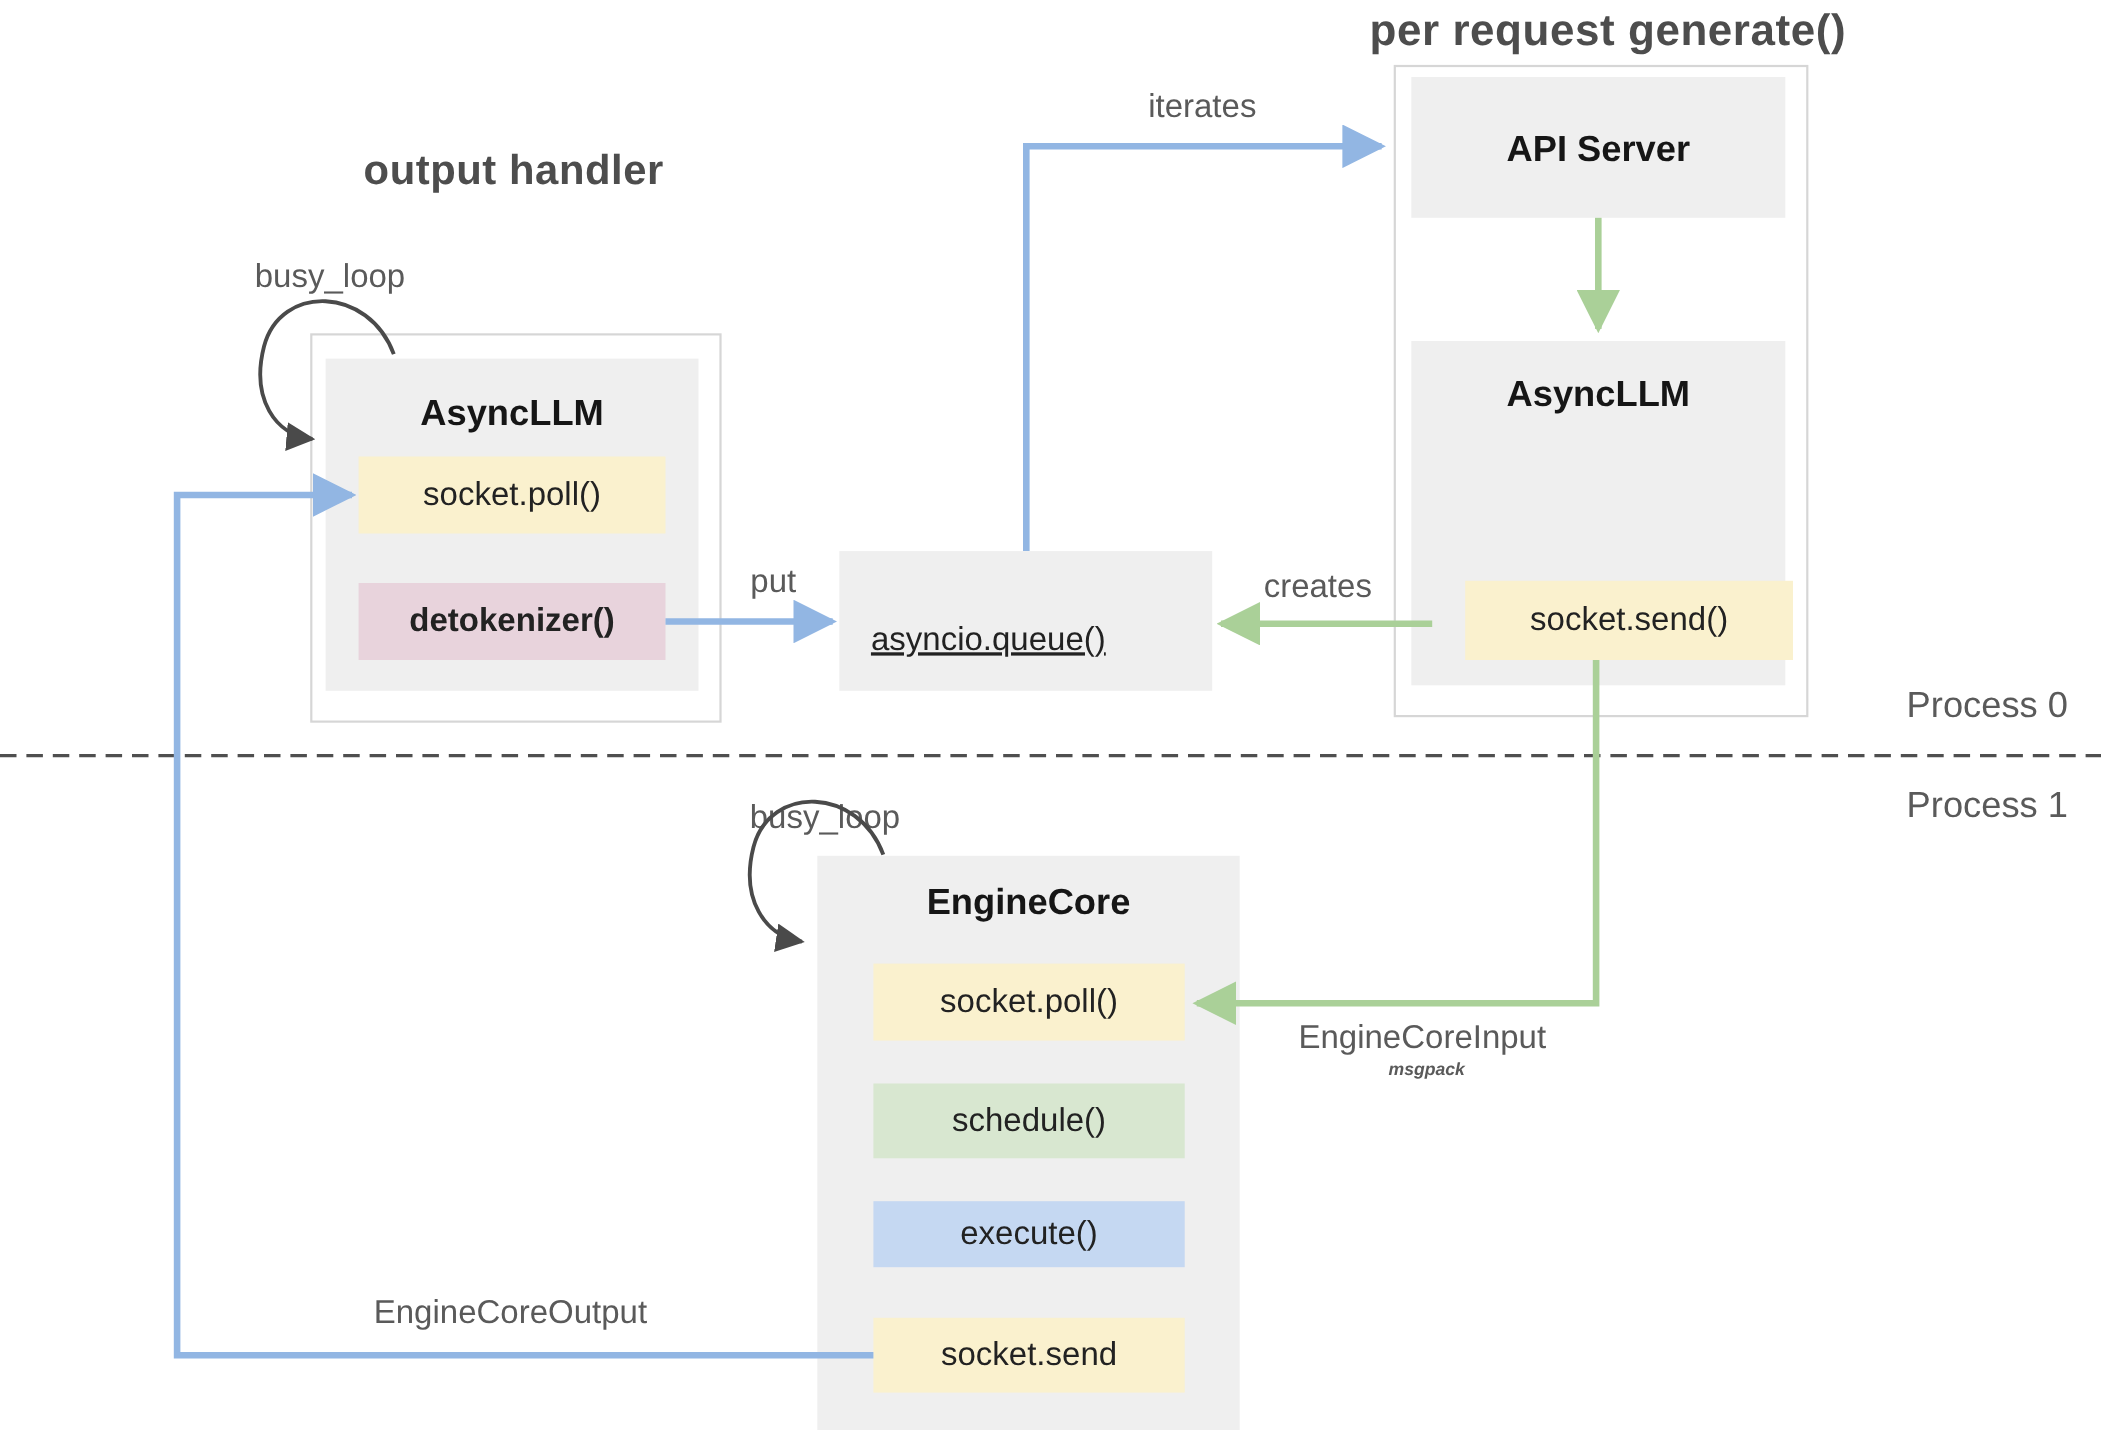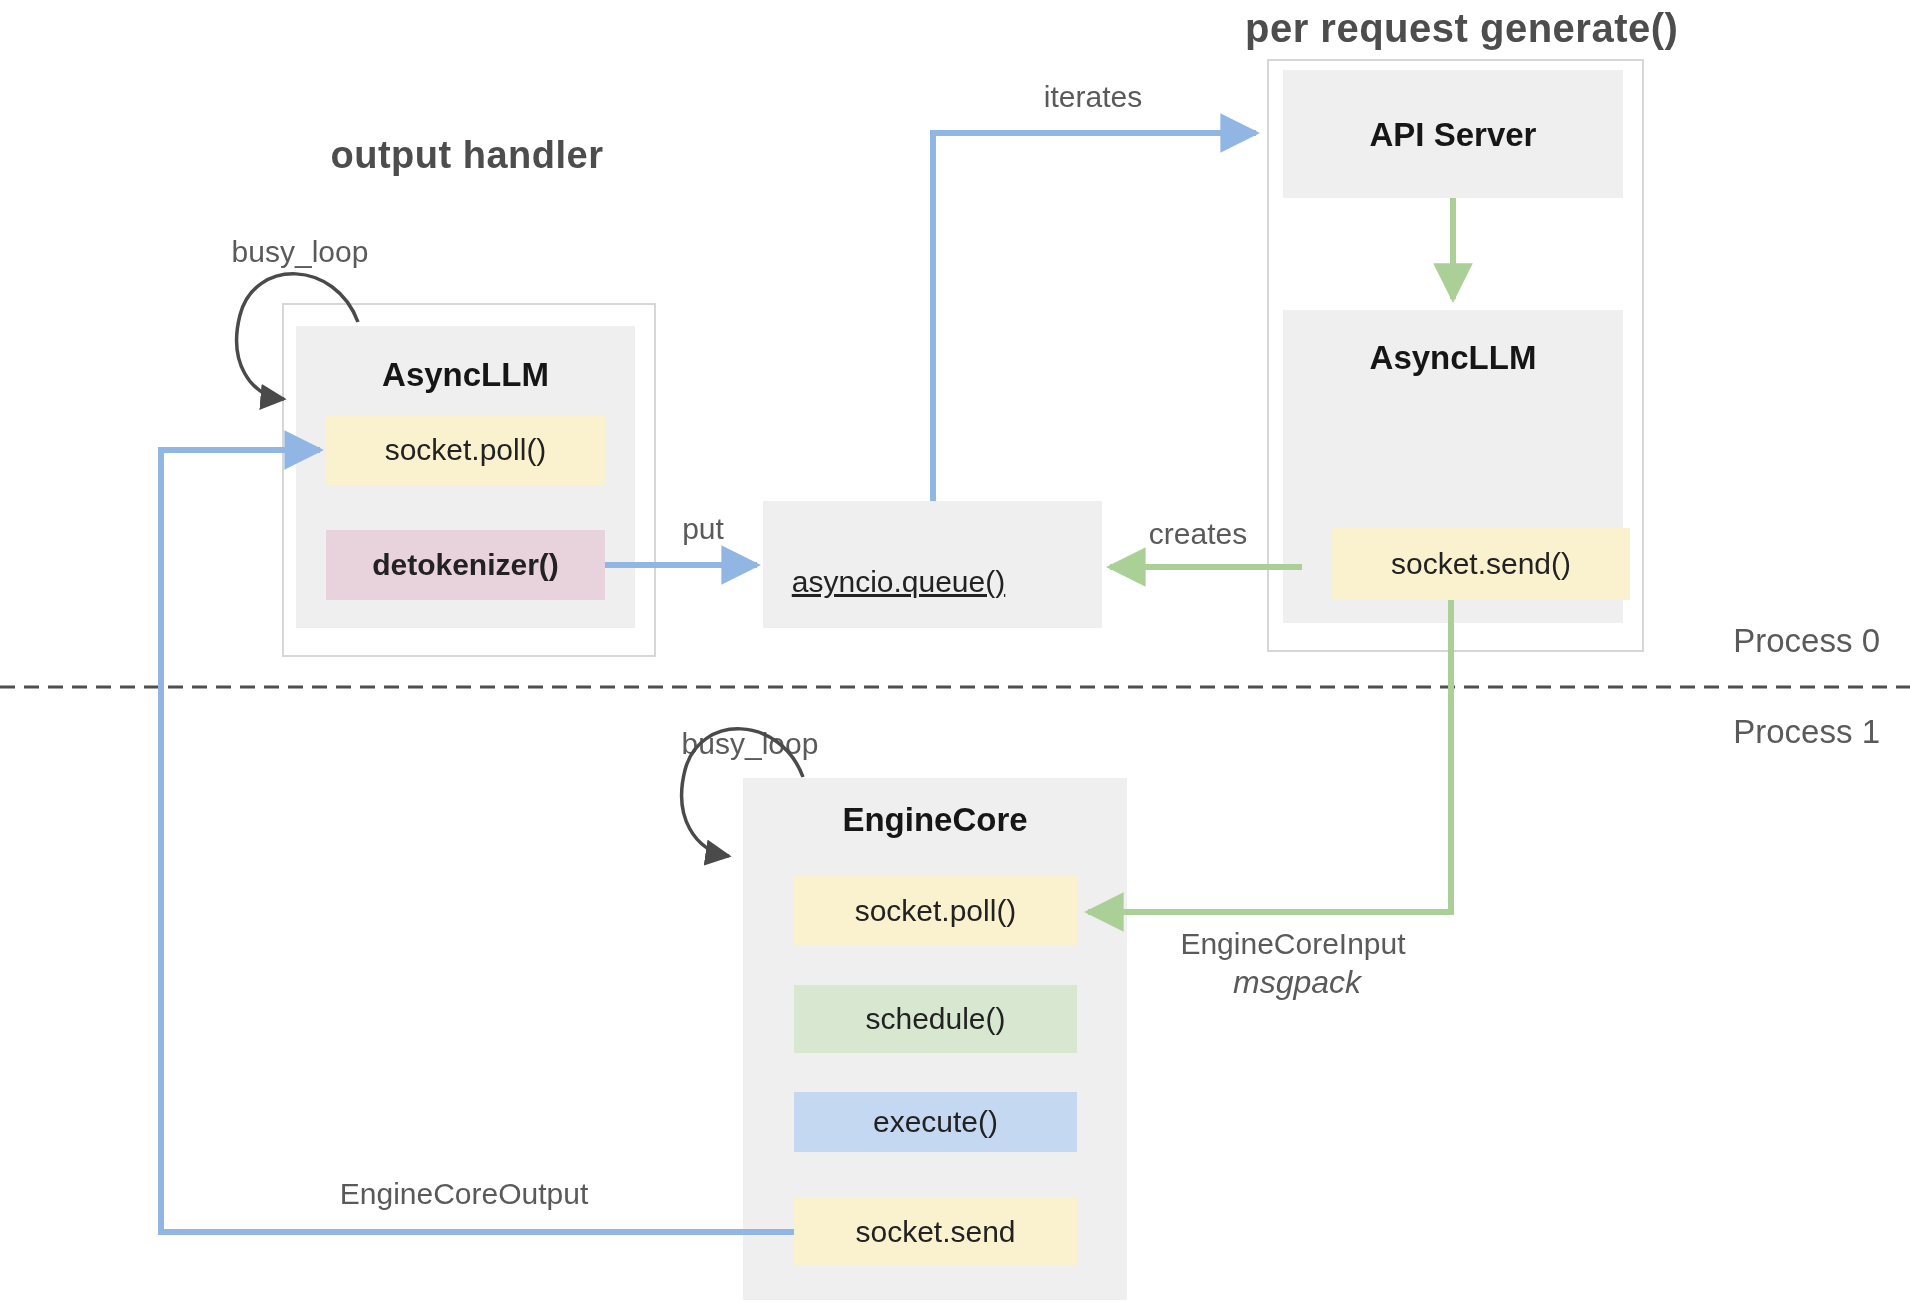--- a/index.html
+++ b/index.html
@@ -25,21 +25,21 @@
   }
   .m-yellow{background:var(--box-yellow);}
   .m-pink{background:var(--box-pink);font-weight:bold;}
   .m-orange{background:var(--box-orange);}
   .m-green{background:var(--box-green);}
   .m-blue{background:var(--box-blue);}
   .edge-label{
     position:absolute;font-size:30px;color:var(--label-gray);
     text-align:center;white-space:nowrap;
   }
-  .edge-sub{font-size:32px;font-style:italic;}
+  .edge-sub{font-size:16px;font-style:italic;font-weight:bold;}
   .proc-label{
     position:absolute;font-size:33px;color:var(--label-gray);
     text-align:right;white-space:nowrap;
   }
   svg.overlay{position:absolute;left:0;top:0;pointer-events:none;}
   .flow-blue{stroke:var(--accent-blue);stroke-width:6;fill:none;}
   .flow-green{stroke:var(--accent-green);stroke-width:6;fill:none;}
   .arc-dark{stroke:var(--arc-dark);stroke-width:3.5;fill:none;}
   .dash-line{stroke:var(--dash-gray);stroke-width:3;stroke-dasharray:15 9;}
   #mk-blue path{fill:var(--accent-blue);}

